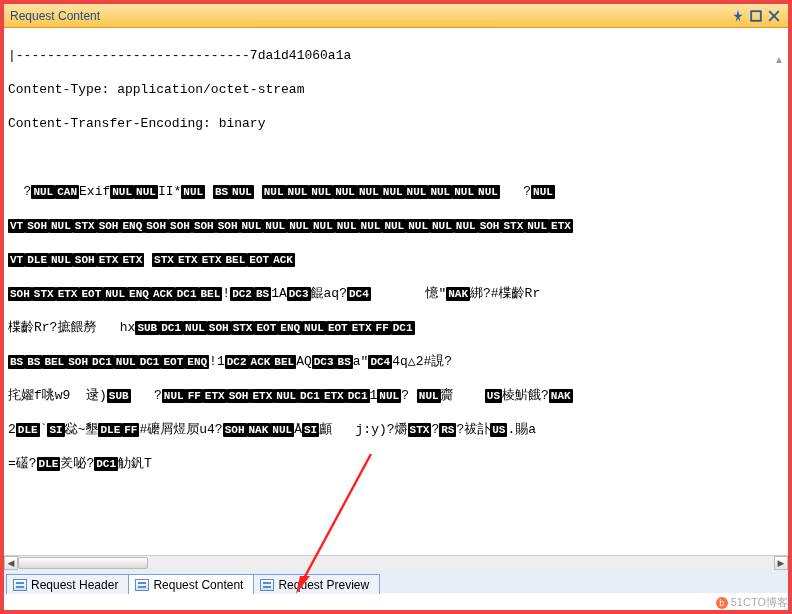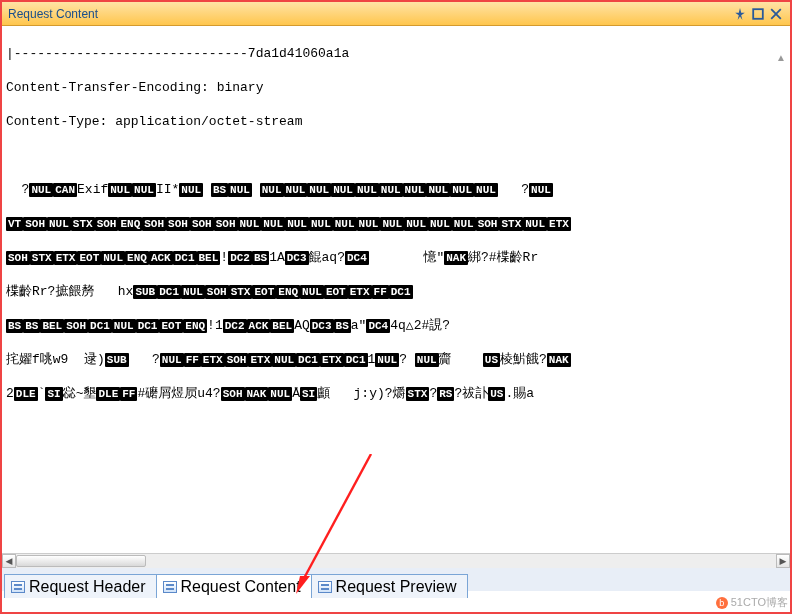--- a/index.html
+++ b/index.html
@@ -1,33 +1,33 @@
 <!DOCTYPE html>
 <html><head>
   <meta charset="utf-8">
   <style>
     * { box-sizing: border-box; margin: 0; padding: 0; }
     body { width: 792px; height: 614px; font-family: Tahoma, "Microsoft YaHei", sans-serif; background: #fff; overflow: hidden; position: relative; }
-    .window { width: 792px; height: 614px; border: 2px solid #ef4444; }
+    .window { width: 792px; height: 614px; border: 4px solid #ef4444; }
     .titlebar { height: 24px; background: linear-gradient(#ffe3a6, #ffc64d); border-bottom: 1px solid #d49a2d; display: flex; align-items: center; padding: 0 6px; }
     .titlebar-title { color: #1a4e8a; font-size: 12px; flex: 1; }
     .titlebar-icons { display: flex; gap: 2px; }
     .title-btn { width: 16px; height: 14px; display: inline-flex; align-items: center; justify-content: center; color: #2a5a9a; font-size: 11px; cursor: pointer; }
     .title-btn svg { width: 12px; height: 12px; }
     .content-shell { position: relative; height: 541px; }
     .content-area { height: 527px; overflow: hidden; padding: 2px 4px; font-family: "Courier New", monospace; font-size: 13px; line-height: 17px; white-space: pre; color: #000; }
     .content-area .line { display: block; }
     .ctrl { display: inline-block; background: #000; color: #fff; padding: 0 2px; font-weight: bold; font-size: 11px; line-height: 14px; border-radius: 1px; }
     .hscroll { position: absolute; bottom: 0; left: 0; right: 0; height: 14px; background: #f0f0f0; border-top: 1px solid #ccc; display: flex; align-items: center; }
     .hscroll .arrow { width: 14px; height: 14px; border: 1px solid #bbb; background: linear-gradient(#fff,#e5e5e5); display: flex; align-items: center; justify-content: center; font-size: 9px; color: #555; cursor: pointer; }
     .hscroll .track { flex: 1; height: 14px; position: relative; background: #eee; }
     .hscroll .thumb { position: absolute; left: 0; top: 0; width: 130px; height: 12px; margin-top:1px; background: linear-gradient(#fff,#d9d9d9); border: 1px solid #bbb; border-radius: 2px; }
     .vscroll-up { position: absolute; top: 24px; right: 2px; width: 14px; height: 14px; display: flex; align-items: center; justify-content: center; font-size: 10px; color: #999; }
     .tabstrip { height: 24px; border-top: 1px solid #7aa5d6; display: flex; align-items: flex-end; background: #e8eef7; padding-left: 2px; }
-    .tab { display: flex; align-items: center; gap: 4px; padding: 3px 10px 2px 6px; font-size: 16px; border: 1px solid #7aa5d6; border-bottom: none; background: #eef3fa; margin-right: -1px; cursor: pointer; position: relative; top: 7px; }
+    .tab { display: flex; align-items: center; gap: 4px; padding: 3px 10px 2px 6px; font-size: 12px; border: 1px solid #7aa5d6; border-bottom: none; background: #eef3fa; margin-right: -1px; cursor: pointer; position: relative; top: 1px; }
     .tab.active { background: #fff; z-index: 2; }
     .tab-icon { width: 14px; height: 12px; display: inline-block; border: 1px solid #5b89c9; background: linear-gradient(#fff,#cfe2f9); position: relative; }
     .tab-icon::after { content: ""; position: absolute; left: 2px; right: 2px; top: 2px; height: 2px; background: #5b89c9; }
     .tab-icon::before { content: ""; position: absolute; left: 2px; right: 2px; bottom: 2px; height: 2px; background: #5b89c9; }
     .arrow-annot { position: absolute; pointer-events: none; left: 296px; top: 454px; z-index: 50; }
     .arrow-annot svg { width: 90px; height: 140px; }
     .watermark { position: absolute; right: 4px; bottom: 4px; font-size: 11px; color: #aaa; display: flex; align-items: center; gap: 3px; }
     .watermark .wm-badge { width: 12px; height: 12px; border-radius: 50%; background: #ff6f3d; color: #fff; font-size: 9px; display: inline-flex; align-items: center; justify-content: center; }
   </style>
 </head>
@@ -53,30 +53,32 @@
           </svg>
         </span>
     </div>
   </div>
 
   <div class="content-shell">
     <div class="vscroll-up">▲</div>
 
     <div class="content-area">
 <span class="line">|------------------------------7da1d41060a1a</span>
+<span class="line">Content-Type: application/octet-stream</span>
 <span class="line">Content-Transfer-Encoding: binary</span>
-<span class="line">Content-Type: application/octet-stream</span>
 <span class="line"> </span>
 <span class="line"><span>  ?</span><span class="ctrl">NUL</span><span class="ctrl">CAN</span><span>Exif</span><span class="ctrl">NUL</span><span class="ctrl">NUL</span><span>II*</span><span class="ctrl">NUL</span> <span class="ctrl">BS</span><span class="ctrl">NUL</span> <span class="ctrl">NUL</span><span class="ctrl">NUL</span><span class="ctrl">NUL</span><span class="ctrl">NUL</span><span class="ctrl">NUL</span><span class="ctrl">NUL</span><span class="ctrl">NUL</span><span class="ctrl">NUL</span><span class="ctrl">NUL</span><span class="ctrl">NUL</span><span>   ?</span><span class="ctrl">NUL</span></span>
 <span class="line"><span class="ctrl">VT</span><span class="ctrl">SOH</span><span class="ctrl">NUL</span><span class="ctrl">STX</span><span class="ctrl">SOH</span><span class="ctrl">ENQ</span><span class="ctrl">SOH</span><span class="ctrl">SOH</span><span class="ctrl">SOH</span><span class="ctrl">SOH</span><span class="ctrl">NUL</span><span class="ctrl">NUL</span><span class="ctrl">NUL</span><span class="ctrl">NUL</span><span class="ctrl">NUL</span><span class="ctrl">NUL</span><span class="ctrl">NUL</span><span class="ctrl">NUL</span><span class="ctrl">NUL</span><span class="ctrl">NUL</span><span class="ctrl">SOH</span><span class="ctrl">STX</span><span class="ctrl">NUL</span><span class="ctrl">ETX</span></span>
+<span class="line"><span class="ctrl">VT</span><span class="ctrl">DLE</span><span class="ctrl">NUL</span><span class="ctrl">SOH</span><span class="ctrl">ETX</span><span class="ctrl">ETX</span> <span class="ctrl">STX</span><span class="ctrl">ETX</span><span class="ctrl">ETX</span><span class="ctrl">BEL</span><span class="ctrl">EOT</span><span class="ctrl">ACK</span></span>
 <span class="line"><span class="ctrl">SOH</span><span class="ctrl">STX</span><span class="ctrl">ETX</span><span class="ctrl">EOT</span><span class="ctrl">NUL</span><span class="ctrl">ENQ</span><span class="ctrl">ACK</span><span class="ctrl">DC1</span><span class="ctrl">BEL</span>!<span class="ctrl">DC2</span><span class="ctrl">BS</span><span>1A</span><span class="ctrl">DC3</span><span>餛aq?</span><span class="ctrl">DC4</span><span>       憶"</span><span class="ctrl">NAK</span><span>綁?#楪齡Rr</span></span>
 <span class="line"><span>楪齡Rr?摭餵剺   hx</span><span class="ctrl">SUB</span><span class="ctrl">DC1</span><span class="ctrl">NUL</span><span class="ctrl">SOH</span><span class="ctrl">STX</span><span class="ctrl">EOT</span><span class="ctrl">ENQ</span><span class="ctrl">NUL</span><span class="ctrl">EOT</span><span class="ctrl">ETX</span><span class="ctrl">FF</span><span class="ctrl">DC1</span></span>
 <span class="line"><span class="ctrl">BS</span><span class="ctrl">BS</span><span class="ctrl">BEL</span><span class="ctrl">SOH</span><span class="ctrl">DC1</span><span class="ctrl">NUL</span><span class="ctrl">DC1</span><span class="ctrl">EOT</span><span class="ctrl">ENQ</span>!<span>1</span><span class="ctrl">DC2</span><span class="ctrl">ACK</span><span class="ctrl">BEL</span>AQ<span class="ctrl">DC3</span><span class="ctrl">BS</span><span>a"</span><span class="ctrl">DC4</span><span>4q△2#誢?</span></span>
 <span class="line"><span>挓嬥f咷w9  逯)</span><span class="ctrl">SUB</span><span>   ?</span><span class="ctrl">NUL</span><span class="ctrl">FF</span><span class="ctrl">ETX</span><span class="ctrl">SOH</span><span class="ctrl">ETX</span><span class="ctrl">NUL</span><span class="ctrl">DC1</span><span class="ctrl">ETX</span><span class="ctrl">DC1</span><span>1</span><span class="ctrl">NUL</span><span>? </span><span class="ctrl">NUL</span><span>齎    </span><span class="ctrl">US</span><span>棱魸餓?</span><span class="ctrl">NAK</span></span>
 <span class="line"><span>2</span><span class="ctrl">DLE</span><span>`</span><span class="ctrl">SI</span><span>惢~墾</span><span class="ctrl">DLE</span><span class="ctrl">FF</span><span>#礳屑煜屃u4?</span><span class="ctrl">SOH</span><span class="ctrl">NAK</span><span class="ctrl">NUL</span><span>Å</span><span class="ctrl">SI</span><span>顱   j:y)?爝</span><span class="ctrl">STX</span><span>?</span><span class="ctrl">RS</span><span>?祓訃</span><span class="ctrl">US</span><span>.賜a</span></span>
+<span class="line"><span>=礚?</span><span class="ctrl">DLE</span><span>羑咇?</span><span class="ctrl">DC1</span><span>觔釩T</span></span>
 
 
 
 
 
 
 
 
 
 

